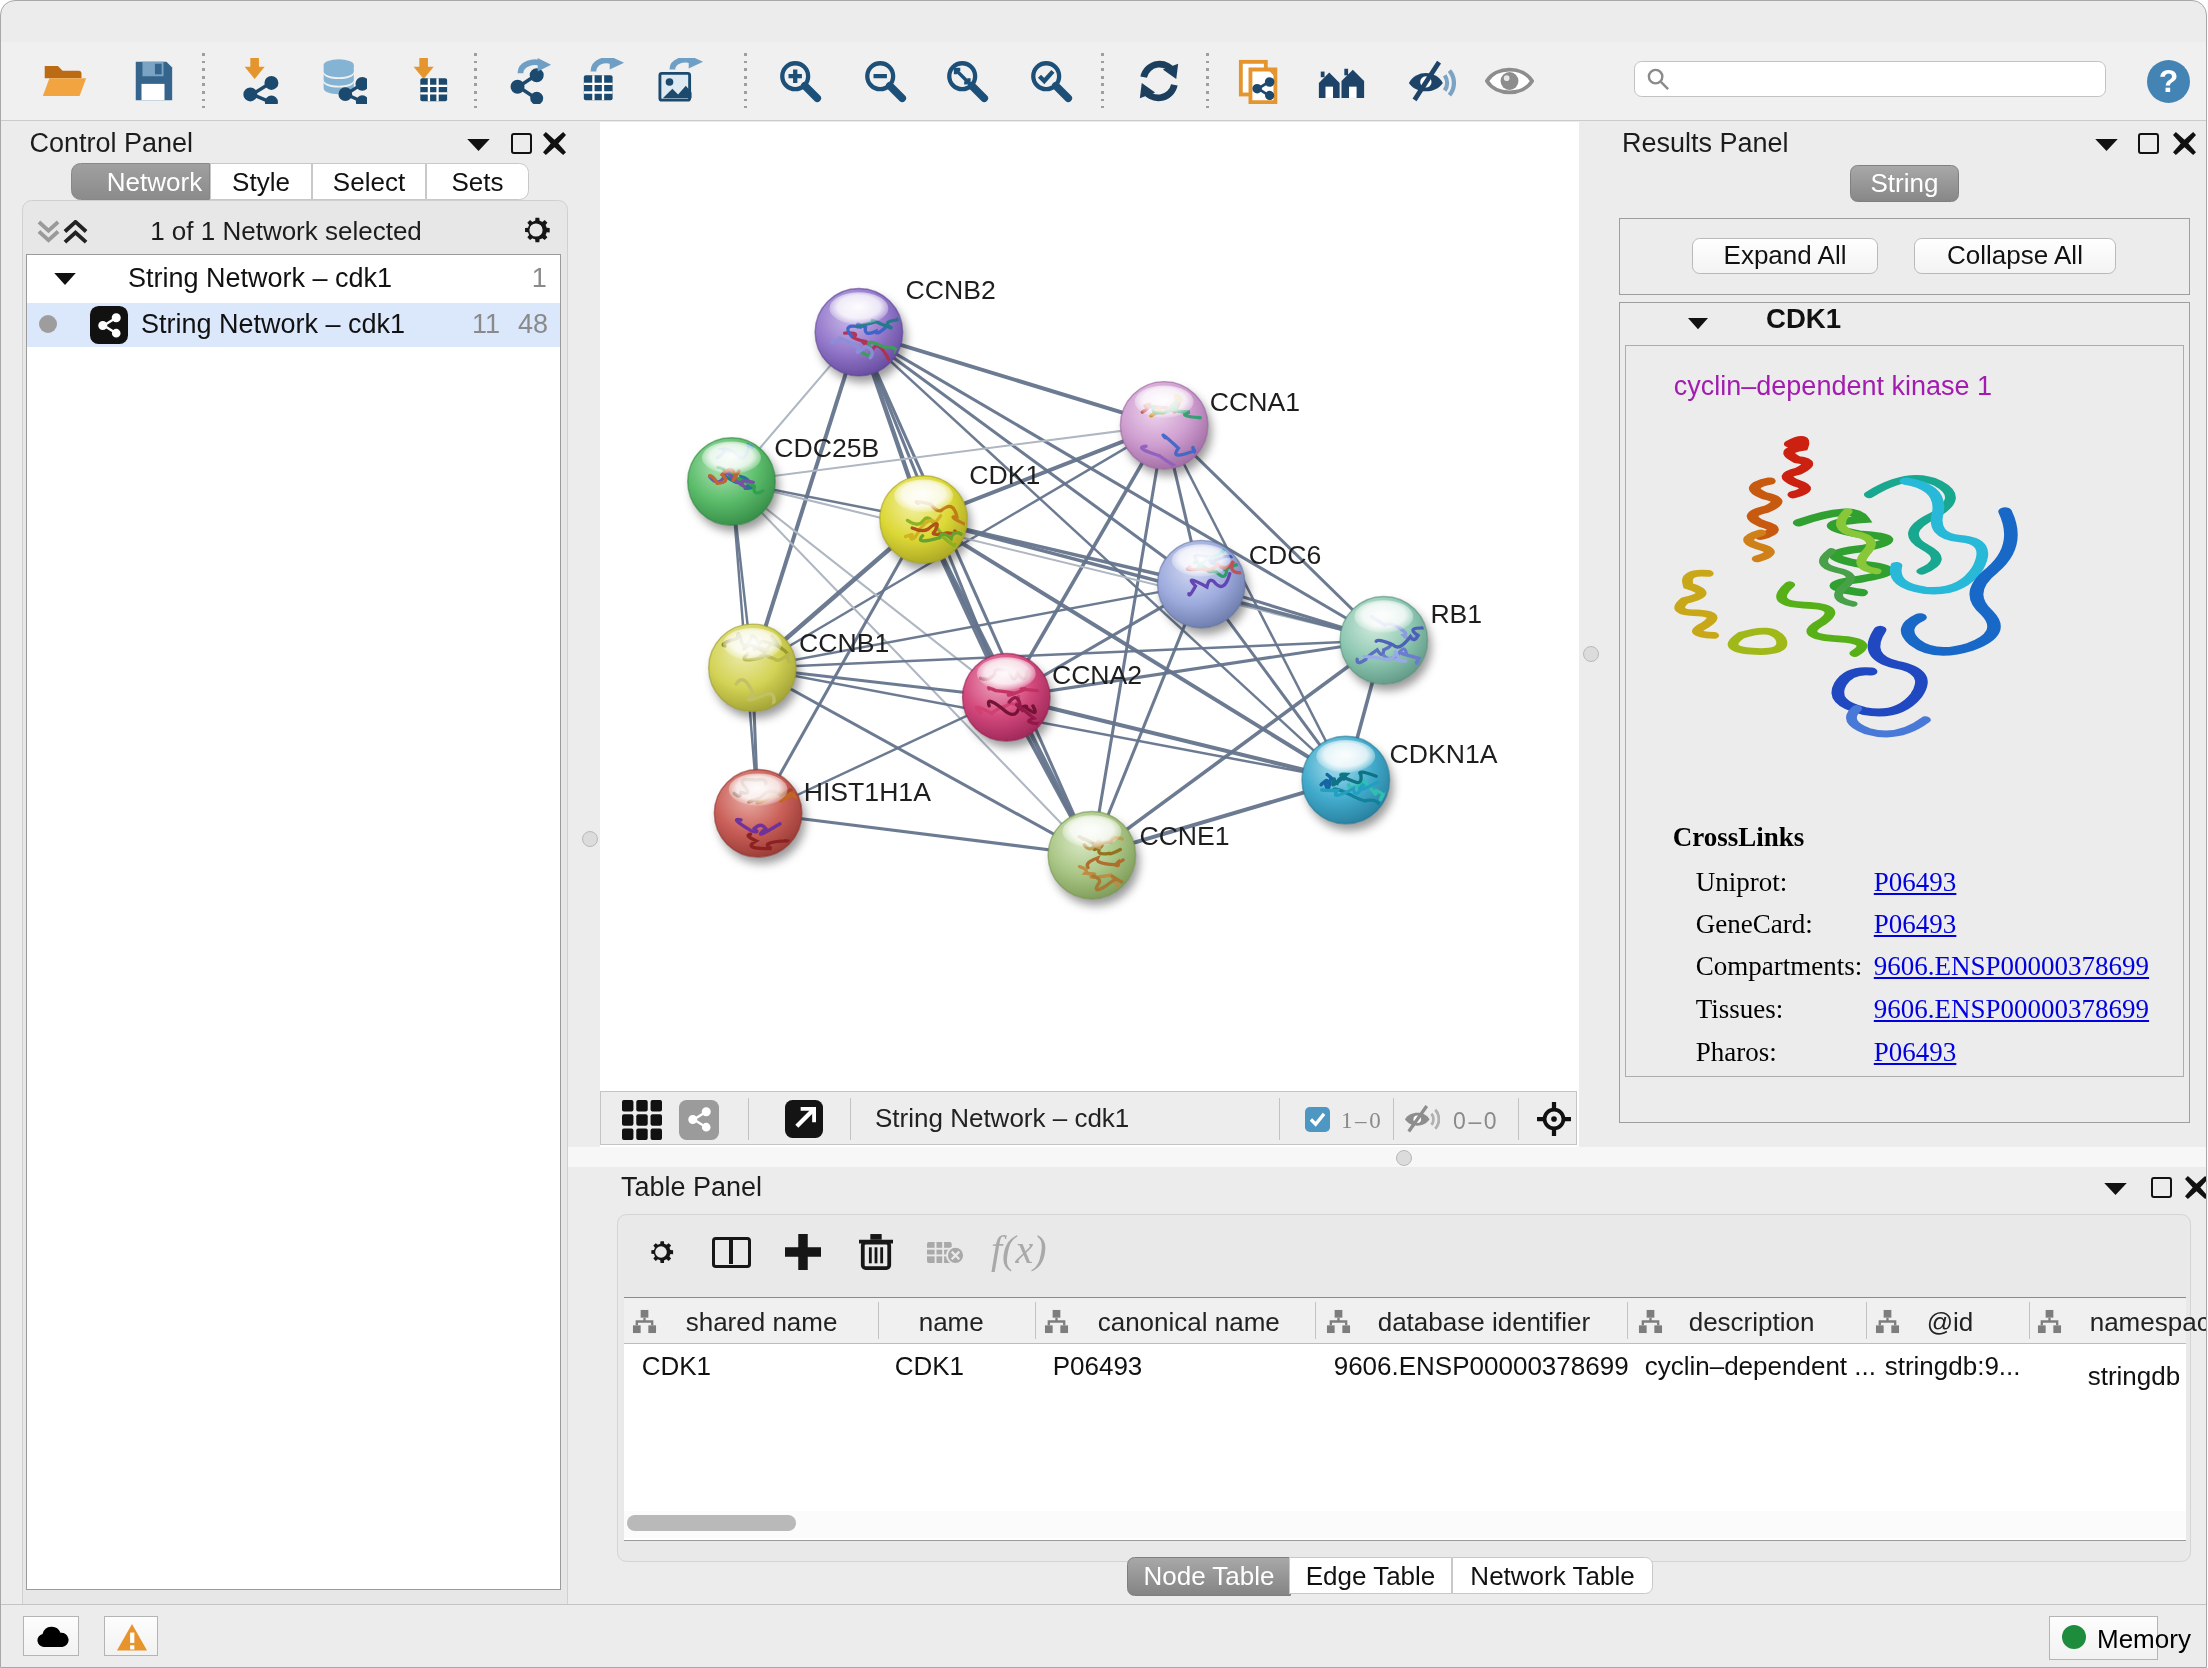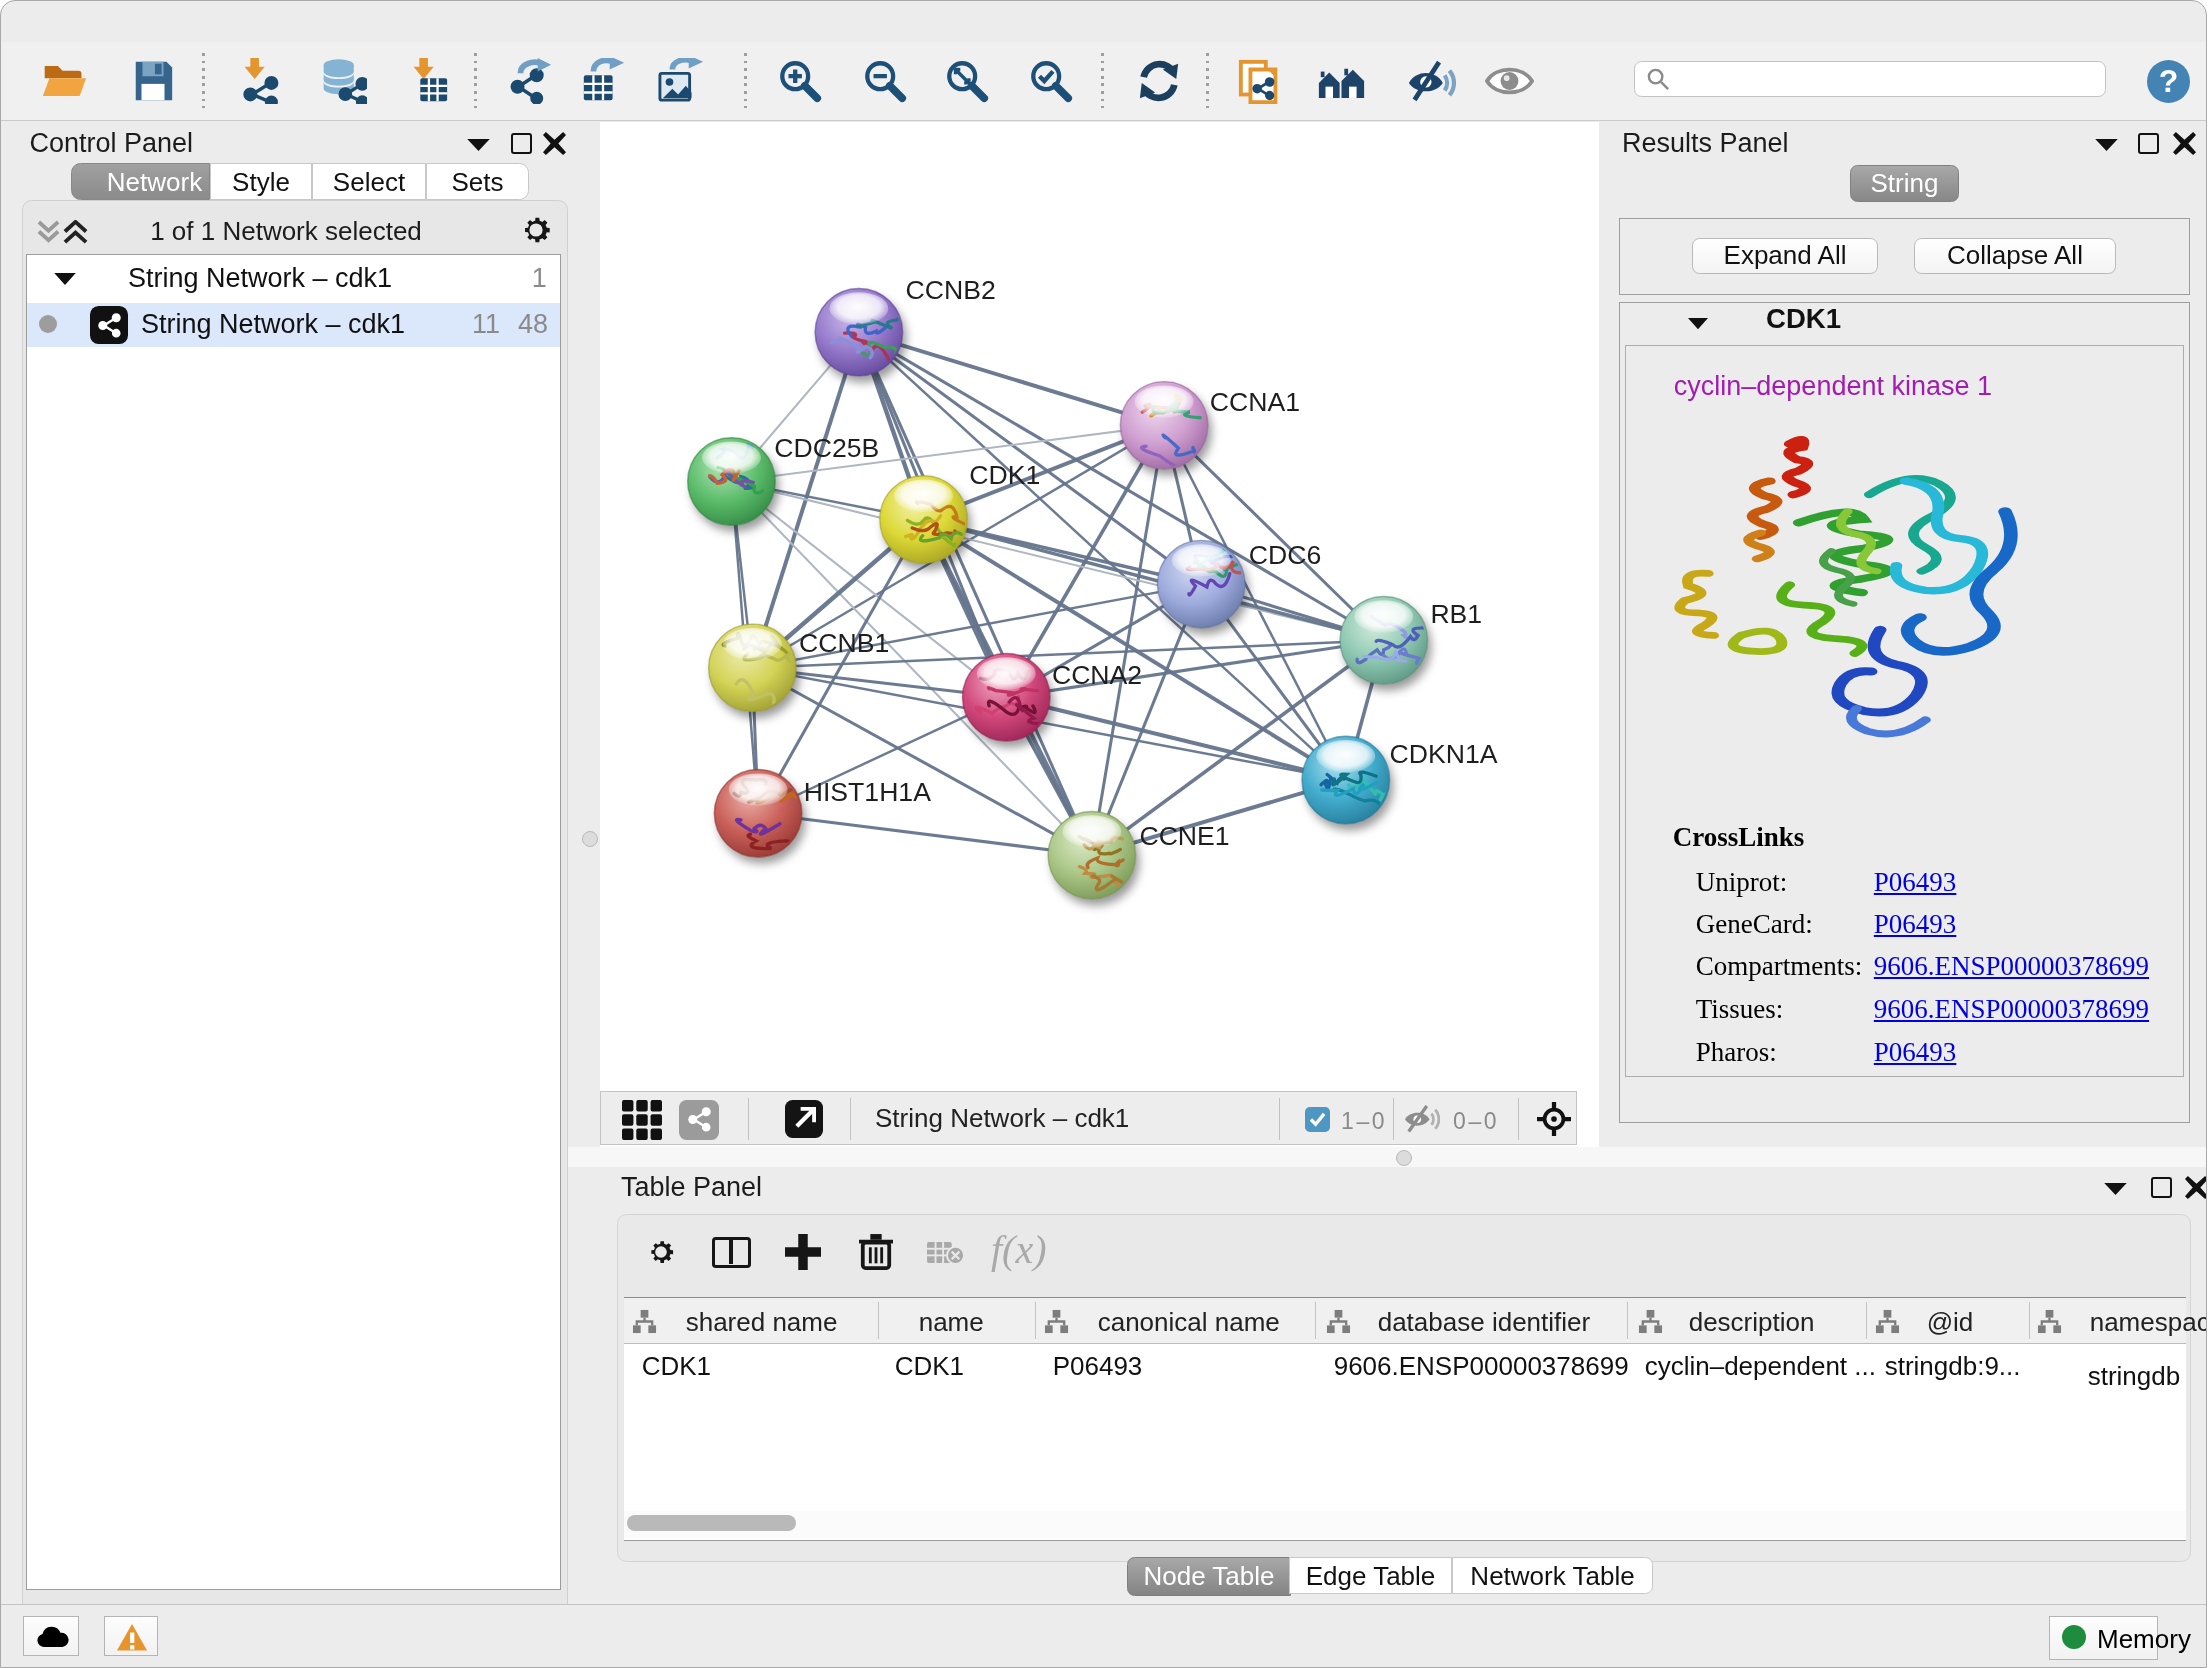--- a/index.html
+++ b/index.html
@@ -23,21 +23,21 @@
       border:1.9px solid #c2c2c2;border-radius:7.6px;}
   
   #cpanel{position:absolute;left:0;top:121px;width:567px;height:1482px;background:#ececec;}
   .ptitle{font-size:27px;color:#1c1c1c;}
   .tab{position:absolute;top:41px;height:37px;background:#fff;color:#111;font-size:26px;
       text-align:center;line-height:37px;box-sizing:border-box;border:1px solid #c8c8c8;}
   .tabsel{background:linear-gradient(#a0a0a0,#8b8b8b);color:#fff;border:1px solid #888;padding-left:28px;}
   #cpwhite{position:absolute;left:25px;top:132px;width:535px;height:1336px;background:#fff;
       border:1.9px solid #9b9b9b;box-sizing:border-box;}
   
-  #netview{position:absolute;left:599px;top:121px;width:979px;height:1025px;background:#fff;padding-left:20px;}
+  #netview{position:absolute;left:599px;top:121px;width:979px;height:1025px;background:#fff;}
   #netbar{position:absolute;left:0px;top:969px;width:977px;height:54px;background:#ededed;
       border:1px solid #c4c4c4;box-sizing:border-box;}
   
   #results{position:absolute;left:1599px;top:121px;width:610px;height:1025px;background:#ececec;}
   
   #hsplit{position:absolute;left:567px;top:1146px;width:1642px;height:20px;background:#f7f7f7;}
   
   #tpanel{position:absolute;left:567px;top:1166px;width:1642px;height:436px;background:#ececec;}
   #tbox{position:absolute;left:49px;top:47px;width:1572px;height:346px;background:#e9e9e9;
       border:1px solid #d4d4d4;border-radius:9.5px;}
@@ -593,21 +593,21 @@
     </svg>
   </div>
   <div class="abs" style="left:249px;top:5.7px;height:42px;border-left:1px solid #c2c2c2;"></div>
   <div class="abs" style="left:274px;top:11.4px;font-size:26px;color:#222;">String Network – cdk1</div>
   <div class="abs" style="left:678px;top:5.7px;height:42px;border-left:1px solid #c2c2c2;"></div>
   <div class="abs" style="left:704px;top:15px;width:25px;height:25px;background:#4e97c2;border-radius:4.8px;">
     <svg class="abs" style="left:3.8px;top:4.8px" width="17" height="15" viewBox="0 0 18 16">
             <path d="M2 8 l5 5 9-11" fill="none" stroke="#fff" stroke-width="3.5"></path>
           </svg>
   </div>
-  <div class="abs" style="left:740px;top:16px;font-size:23px;color:#8a8a8a;letter-spacing:-1px;">1 – 0</div>
+  <div class="abs" style="left:740px;top:16px;font-size:23px;color:#8a8a8a;letter-spacing:-1px;font-family:Liberation Serif, serif;">1 – 0</div>
   <div class="abs" style="left:792px;top:5.7px;height:42px;border-left:1px solid #c2c2c2;"></div>
   <svg class="abs" style="left:803px;top:13.3px" width="36" height="28.5" viewBox="0 0 38 30">
     <path d="M1 15 C7 6, 21 6, 27 15 C21 24, 7 24, 1 15z" fill="#8d8d8d"></path>
     <circle cx="14" cy="15" r="4" fill="#fff"></circle>
     <line x1="24" y1="1" x2="5" y2="28" stroke="#8d8d8d" stroke-width="3.5"></line>
     <path d="M29 9 A10 10 0 0 1 29 21" fill="none" stroke="#b0b0b0" stroke-width="3"></path>
     <path d="M33 5 A15 15 0 0 1 33 25" fill="none" stroke="#b0b0b0" stroke-width="3"></path>
   </svg>
   <div class="abs" style="left:852px;top:16px;font-size:23px;color:#8a8a8a;letter-spacing:-1px;">0 – 0</div>
   <div class="abs" style="left:917px;top:5.7px;height:42px;border-left:1px solid #c2c2c2;"></div>

